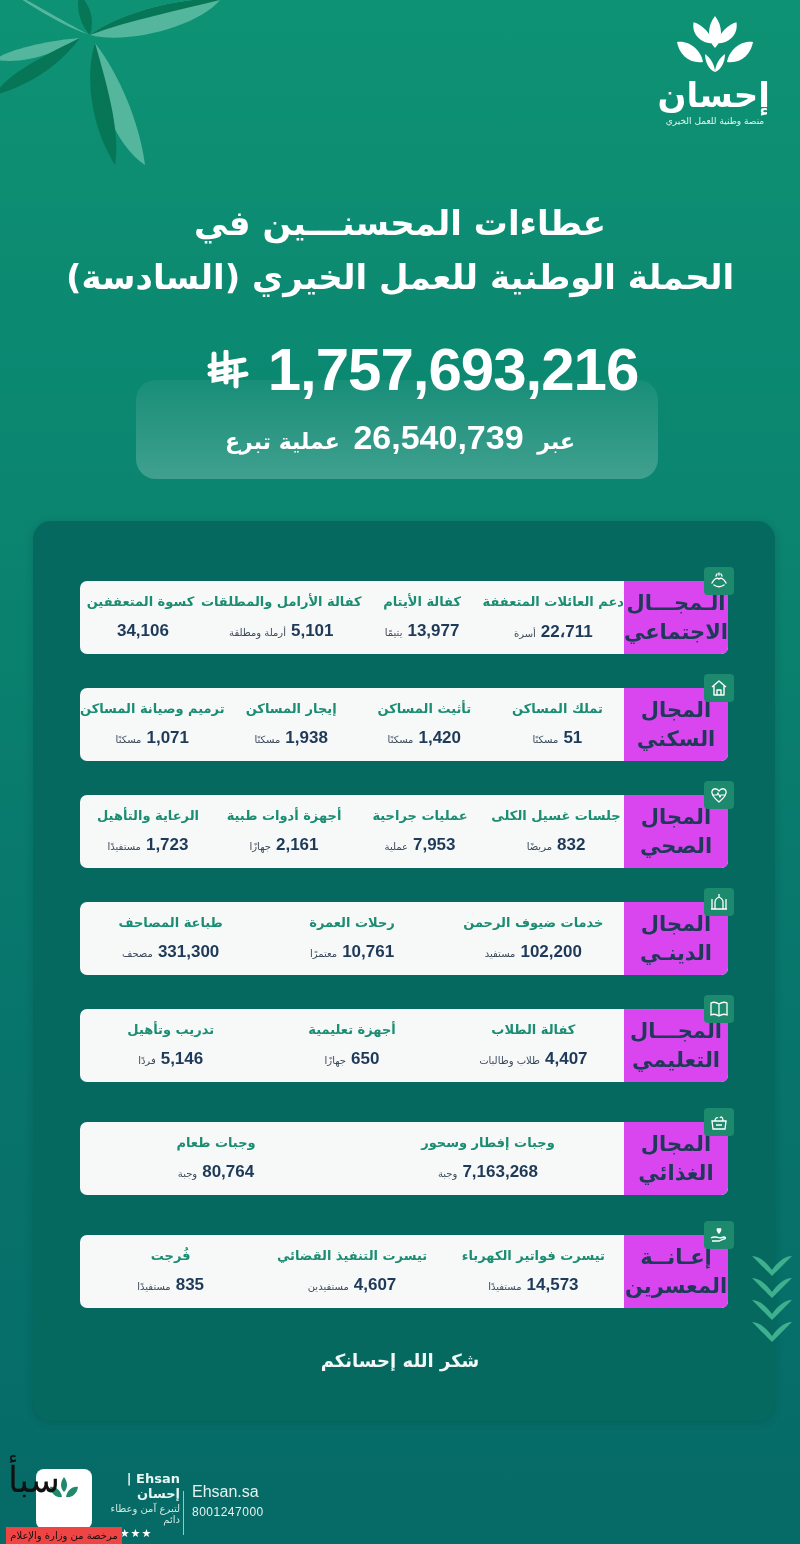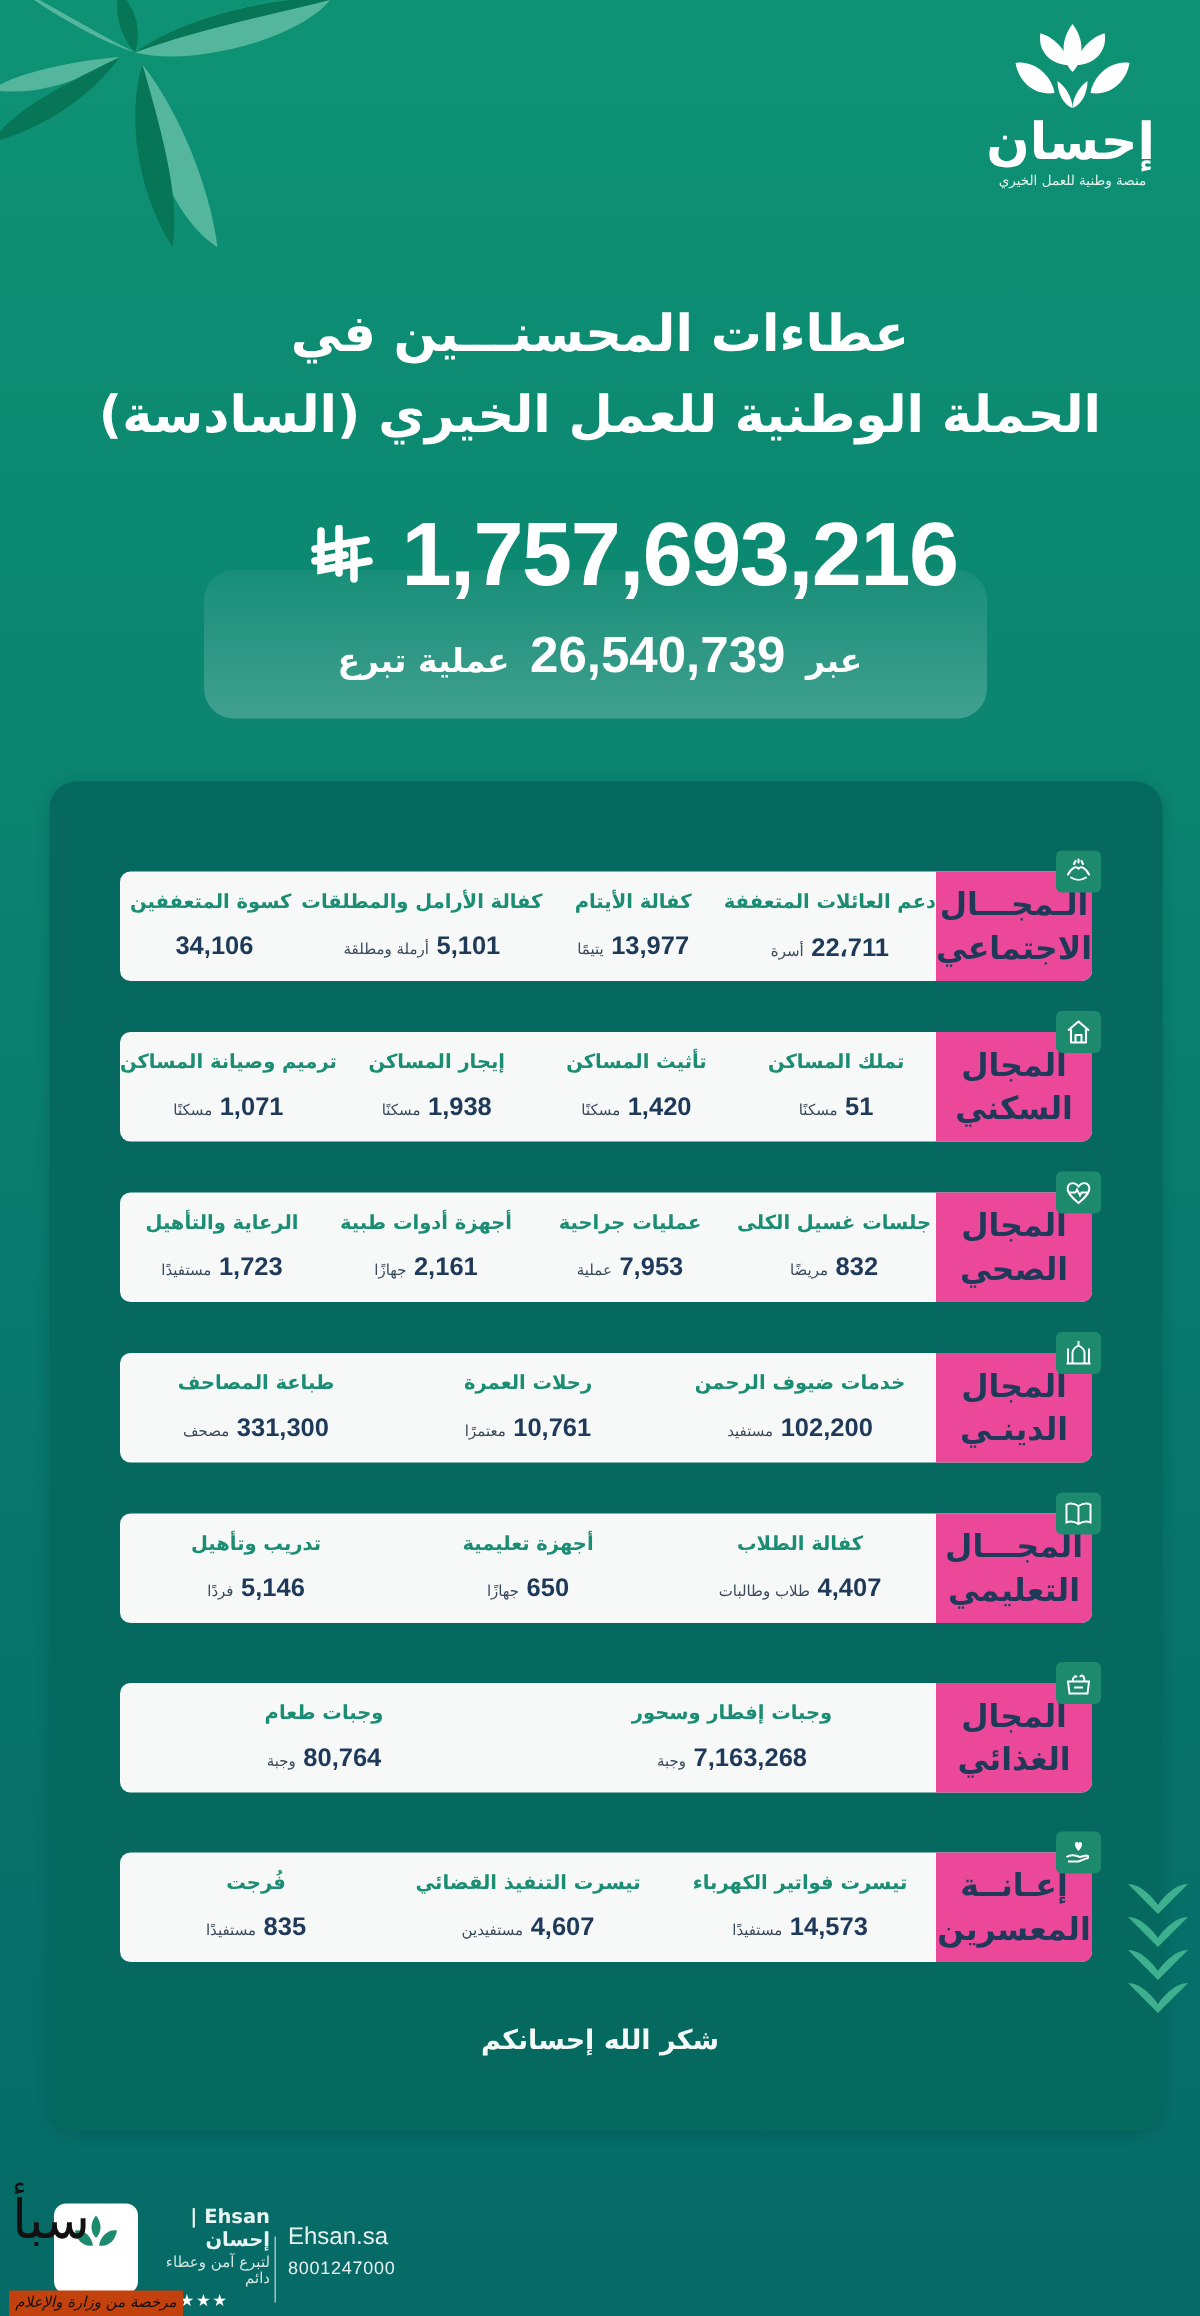--- a/index.html
+++ b/index.html
@@ -37,21 +37,21 @@
     border-radius: 18px; background: #06695f;
     box-shadow: 0 2px 10px rgba(0,0,0,0.12);
   }
 
   .card {
     position: absolute; left: 80px; width: 648px; height: 73px;
     background: #f7f9f9; border-radius: 7px;
     display: flex; flex-direction: row-reverse; direction: rtl;
   }
   .card-label {
-    width: 104px; height: 100%; background: #ec4899; border-radius: 0 7px 7px 0;
+    width: 104px; height: 100%; background: #d946ef; border-radius: 0 7px 7px 0;
     display: flex; align-items: center; justify-content: center; text-align: center;
     color: #1f3a59; font-weight: bold; font-size: 21px; line-height: 29px;
     order: 1;
   }
   .card-items { flex: 1; display: flex; flex-direction: row; direction: rtl; order: 0; }
   .card-item { flex: 1; display: flex; flex-direction: column; align-items: center; justify-content: center; }
   .item-title { color: #1b8d72; font-size: 13px; font-weight: bold; direction: rtl; white-space: nowrap; }
   .item-value-row { display: flex; align-items: baseline; gap: 5px; margin-top: 12px; direction: rtl; }
   .item-num { color: #1f3a59; font-weight: bold; font-size: 17px; font-family: "Liberation Sans", sans-serif; direction: ltr; }
   .item-unit { color: #3b4a5a; font-size: 10px; }
@@ -70,21 +70,21 @@
   .footer { position: absolute; left: 0; top: 1455px; width: 800px; height: 89px; }
   .footer-appicon { position: absolute; left: 36px; top: 14px; width: 56px; height: 60px; background: #fff; border-radius: 8px; }
   .footer-appicon svg { margin: 6px auto 0; display: block; }
   .footer-app-text { position: absolute; left: 98px; top: 16px; width: 82px; direction: rtl; text-align: right; }
   .footer-app-name { font-size: 13px; font-weight: bold; color: #e8f4f1; }
   .footer-app-tag { font-size: 10px; color: #cfe6df; margin-top: 2px; }
   .footer-stars { font-size: 11px; color: #fff; margin-top: 2px; letter-spacing: 1px; direction: ltr; text-align: left; }
   .footer-divider { position: absolute; left: 183px; top: 36px; width: 1px; height: 44px; background: rgba(255,255,255,0.6); }
   .footer-site { position: absolute; left: 192px; top: 28px; font-size: 16px; color: #e7f1ef; font-family: "Liberation Sans", sans-serif; }
   .footer-phone { position: absolute; left: 192px; top: 50px; font-size: 12px; color: #e7f1ef; font-family: "Liberation Sans", sans-serif; letter-spacing: 0.5px; text-align: right; }
-  .watermark-text { position: absolute; left: 6px; top: 72px; width: 116px; height: 18px; background: #c2410c; color: #111; font-size: 10px; text-align: center; line-height: 18px; direction: rtl; font-style: italic; }
+  .watermark-text { position: absolute; left: 6px; top: 72px; width: 116px; height: 18px; background: #ef4444; color: #111; font-size: 10px; text-align: center; line-height: 18px; direction: rtl; }
   .watermark-glyph { position: absolute; left: 8px; top: 4px; font-size: 36px; color: #111; font-family: "DejaVu Serif", serif; direction: rtl; }
 </style>
 </head>
 <body>
 
 <svg class="leaf-deco" viewBox="0 0 260 170">
   <g transform="translate(90,35)">
     <path d="M0,0 C40,-30 120,-40 130,-35 C110,-10 40,10 0,0Z" fill="#54b69d"></path>
     <path d="M0,0 C40,-30 120,-40 130,-35 C90,-25 40,-15 0,0Z" fill="#077657"></path>
     <path d="M0,0 C-30,-15 -70,-40 -75,-40 C-60,-30 -30,-10 0,0Z" fill="#54b69d"></path>

